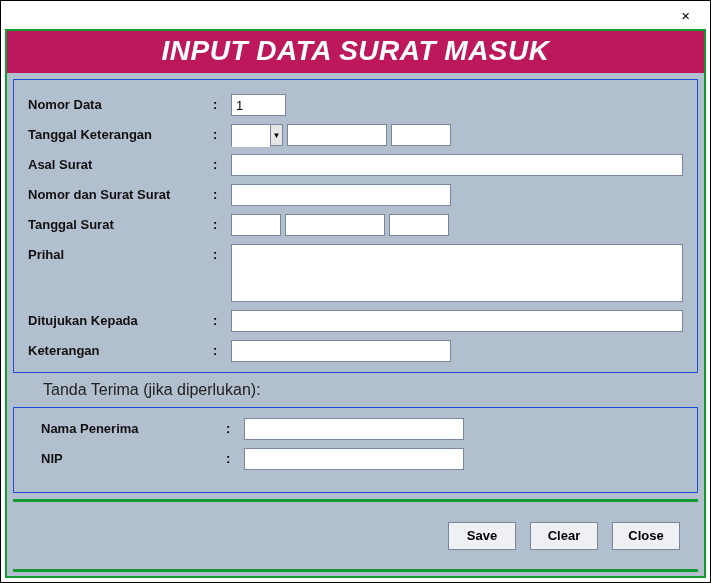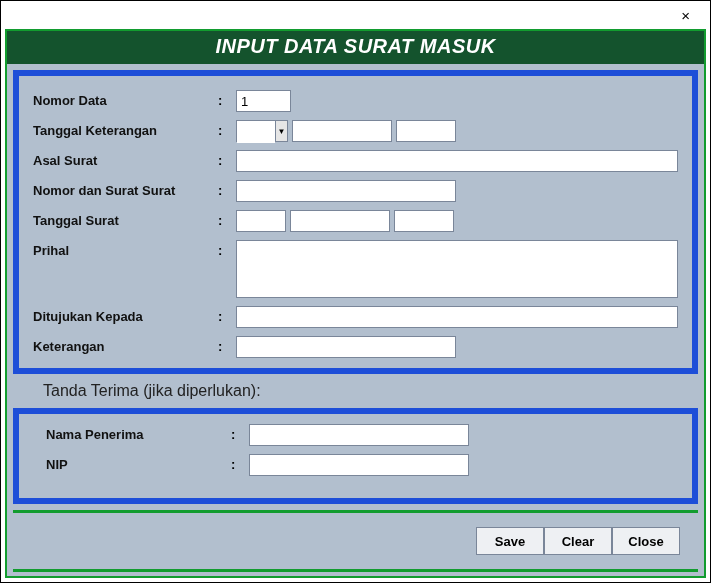--- a/index.html
+++ b/index.html
@@ -35,31 +35,31 @@
     top: 28px;
     left: 4px;
     right: 4px;
     bottom: 4px;
     border: 2px solid #129c2f;
     background: #b2bfce;
     display: flex;
     flex-direction: column;
   }
   .header {
-    background: #14532d;
+    background: #be185d;
     color: #fff;
     text-align: center;
     font-weight: 700;
-    font-size: 20px;
+    font-size: 28px;
     font-style: italic;
     padding: 4px 0 6px;
     letter-spacing: 0.5px;
   }
   .section {
-    border: 6px solid #1d4ed8;
+    border: 1px solid #1d4ed8;
     margin: 6px;
     padding: 14px 14px 10px;
   }
   .section-top { flex: 0 0 auto; }
   .section-mid { flex: 0 0 auto; padding-top: 10px; padding-bottom: 10px; padding-left: 27px; }
   .subheader {
     font-size: 16px;
     padding: 2px 0;
     color: #222;
     margin-left: 36px;
@@ -124,21 +124,21 @@
     height: 0;
     border-top: 3px solid #129c2f;
     margin: 0 6px;
   }
   .footer {
     flex: 1;
     display: flex;
     align-items: center;
     justify-content: flex-end;
     padding: 0 24px;
-    gap: 0;
+    gap: 14px;
   }
   .btn {
     min-width: 68px;
     height: 28px;
     border: 1px solid #7a8699;
     background: #eef0f3;
     font: inherit;
     font-weight: 700;
     cursor: default;
   }

